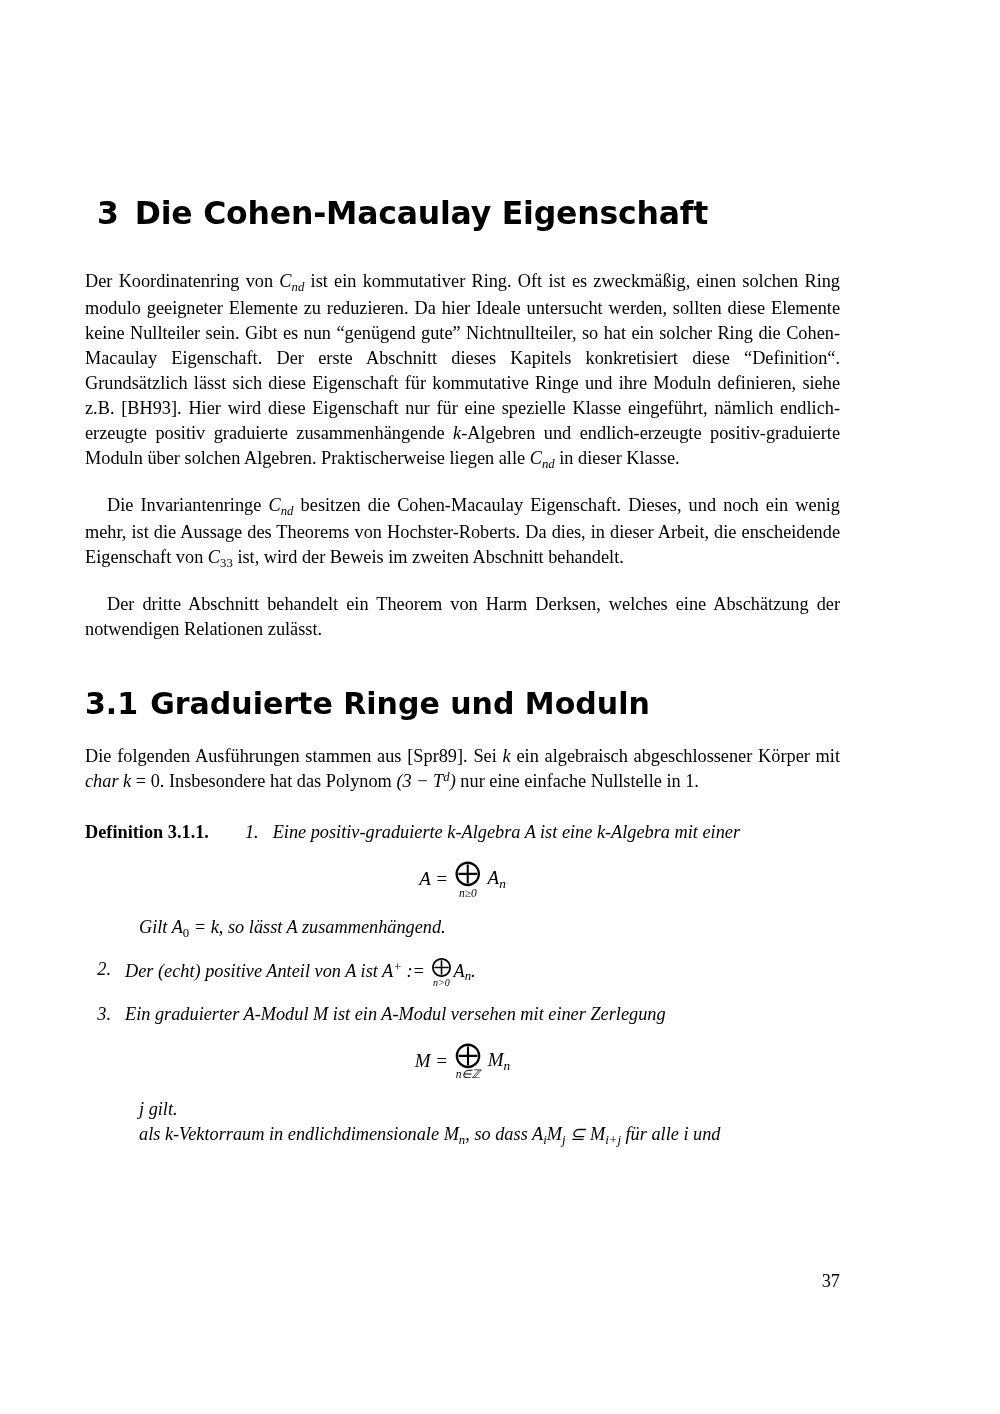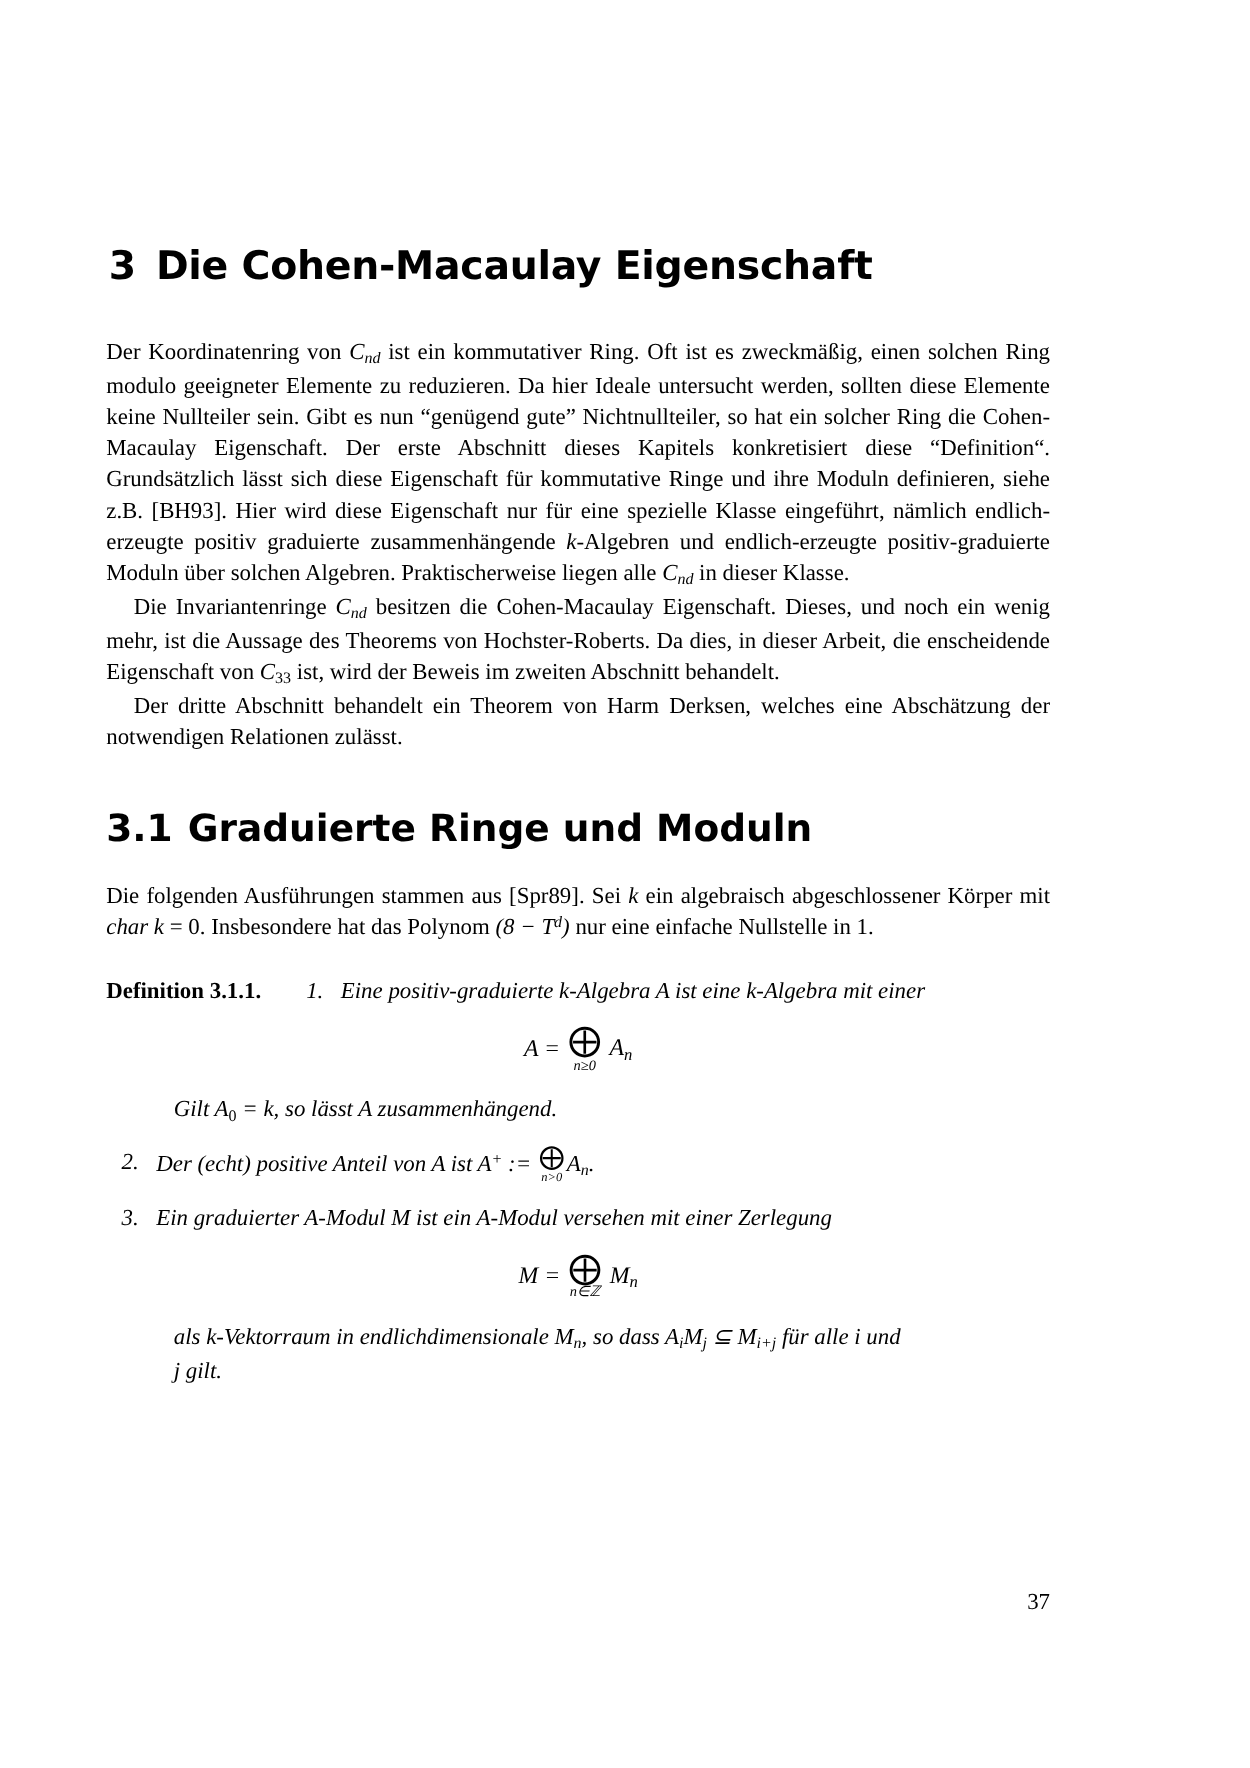--- a/index.html
+++ b/index.html
@@ -18,21 +18,21 @@
     width: 1000px;
     height: 1414px;
     box-sizing: border-box;
     padding: 195px 160px 0 85px;
   }
   .chapter-title {
     font-family: "DejaVu Sans", sans-serif;
     font-weight: bold;
     font-size: 31.5px;
     letter-spacing: -0.2px;
-    margin: 0 0 36px 2px;
+    margin: 0 0 36px 12px;
     line-height: 1.2;
   }
   .chapter-title .num {
     margin-right: 16px;
   }
   .section-title {
     font-family: "DejaVu Sans", sans-serif;
     font-weight: bold;
     font-size: 30px;
     margin: 44px 0 22px 0;
@@ -43,20 +43,21 @@
   }
   p.body {
     font-size: 18.3px;
     line-height: 1.365;
     text-align: justify;
     margin: 0;
     text-indent: 0;
   }
   p.body + p.body {
     text-indent: 22px;
+    margin-top: 20px;
   }
   .math { font-family: "Liberation Serif", serif; font-style: italic; }
   sub {
     font-size: 0.70em;
     vertical-align: -0.28em;
     font-style: italic;
   }
   sub.up { font-style: normal; }
   sup {
     font-size: 0.70em;
@@ -161,21 +162,21 @@
     <span>Die Invariantenringe </span><span class="math"><span>C</span><sub>nd</sub></span><span> besitzen die Cohen-Macaulay Eigenschaft. Dieses, und noch ein wenig mehr, ist die Aussage des Theorems von Hochster-Roberts. Da dies, in dieser Arbeit, die enscheidende Eigenschaft von </span><span class="math"><span>C</span><sub class="up">33</sub></span><span> ist, wird der Beweis im zweiten Abschnitt behandelt.</span>
   </p>
 
   <p class="body">Der dritte Abschnitt behandelt ein Theorem von Harm Derksen, welches eine Abschätzung der notwendigen Relationen zulässt.</p>
 
   <h2 class="section-title">
     <span class="num">3.1</span><span>Graduierte Ringe und Moduln</span>
   </h2>
 
   <p class="body">
-    <span>Die folgenden Ausführungen stammen aus [Spr89]. Sei </span><span class="math">k</span><span> ein algebraisch abgeschlossener Körper mit </span><span class="math">char k</span><span> = 0. Insbesondere hat das Polynom </span><span class="math"><span>(8 − T</span><sup>d</sup><span>)</span></span><span> nur eine einfache Nullstelle in 1.</span>
+    <span>Die folgenden Ausführungen stammen aus [Spr89]. Sei </span><span class="math">k</span><span> ein algebraisch abgeschlossener Körper mit </span><span class="math">char k</span><span> = 0. Insbesondere hat das Polynom </span><span class="math"><span>(3 − T</span><sup>d</sup><span>)</span></span><span> nur eine einfache Nullstelle in 1.</span>
   </p>
 
   <div class="def-block">
 
     <div class="inline-first">
       <span class="lead">Definition 3.1.1.</span>
       <span class="mk">1.</span>
       <span class="txt">Eine positiv-graduierte k-Algebra A ist eine k-Algebra mit einer</span>
     </div>
 
@@ -212,22 +213,22 @@
 
     <div class="display-eq">
       <span class="math">M =</span>
       <span class="bigop">
         <span class="sym">⨁</span>
         <span class="lim">n∈ℤ</span>
       </span>
       <span class="math"><span>M</span><sub>n</sub></span>
     </div>
 
+    <div class="indent-body">j gilt.</div>
     <div class="indent-body">
       <span>als k-Vektorraum in endlichdimensionale M</span><sub>n</sub><span>, so dass A</span><sub>i</sub><span>M</span><sub>j</sub><span> ⊆ M</span><sub>i+j</sub><span> für alle i und</span>
     </div>
-    <div class="indent-body">j gilt.</div>
 
   </div>
 
   <div class="page-number">37</div>
 
 </div>
 
 </body></html>

